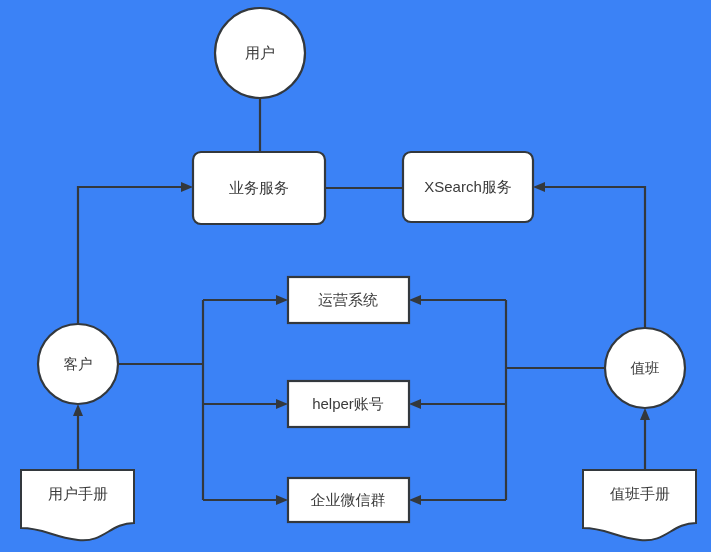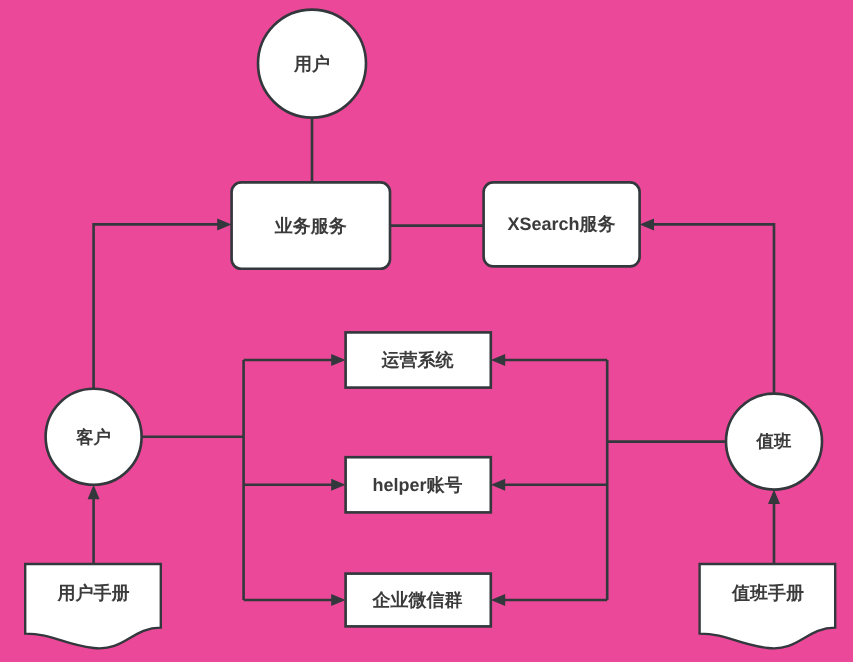--- a/index.html
+++ b/index.html
@@ -10,22 +10,21 @@
   body {
     width: 711px;
     height: 552px;
     font-family: "Liberation Sans", "DejaVu Sans", sans-serif;
     overflow: hidden;
   }
   #diagram-root {
     position: relative;
     width: 711px;
     height: 552px;
-    background: #ec4899;
-    font-weight: bold;
+    background: #3b82f6;
   }
   svg.canvas {
     position: absolute;
     top: 0;
     left: 0;
     width: 711px;
     height: 552px;
   }
   .node-label {
     font-family: "Liberation Sans", "DejaVu Sans", sans-serif;

